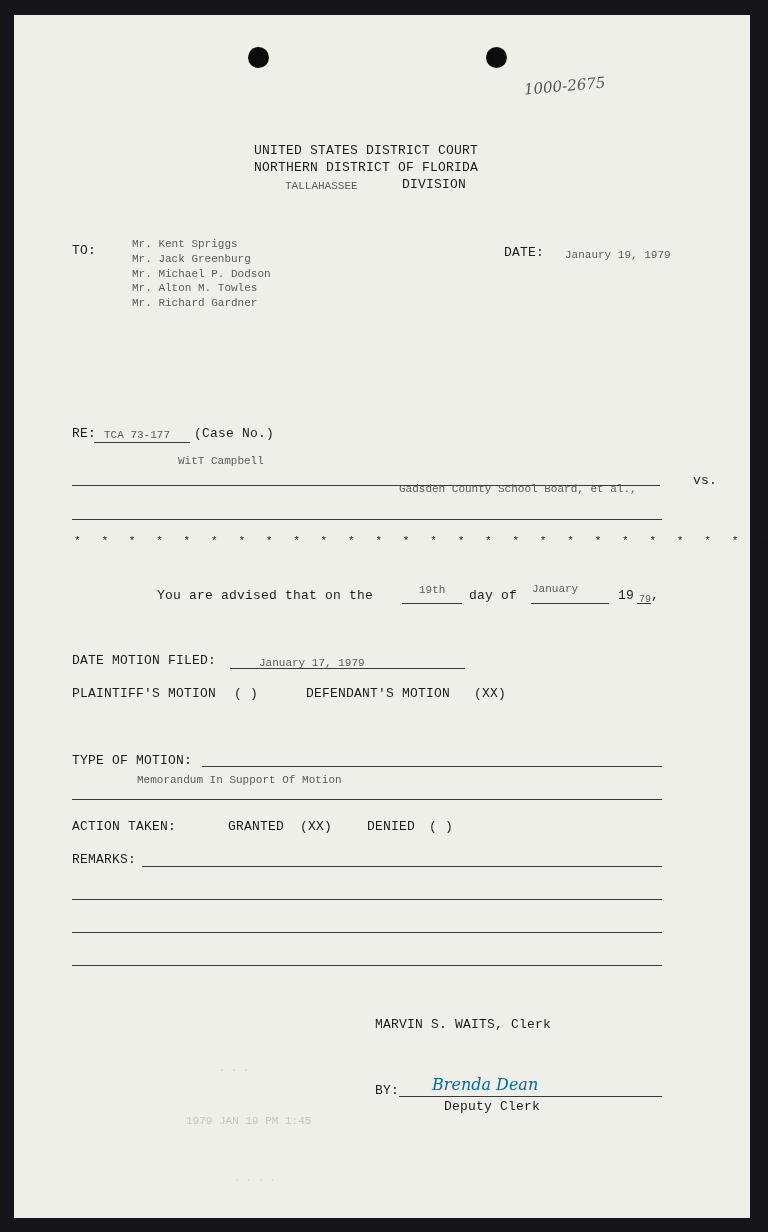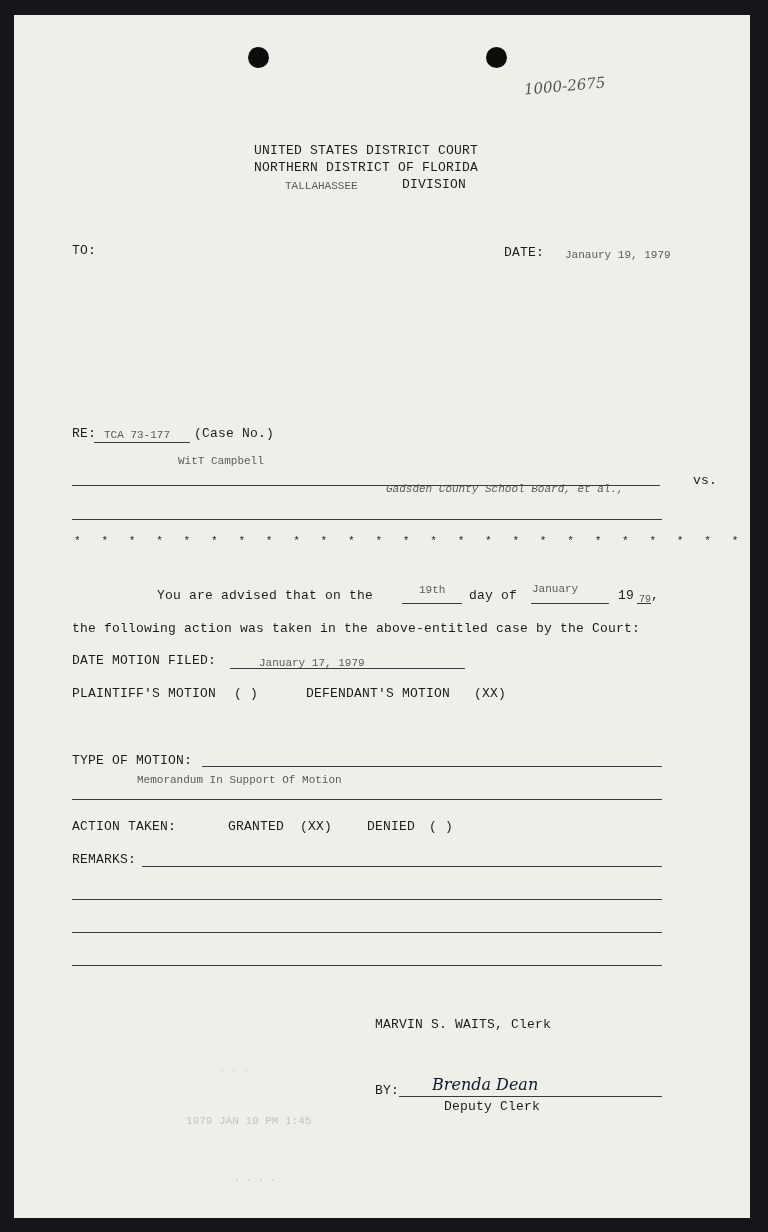--- a/index.html
+++ b/index.html
@@ -33,50 +33,56 @@
   <div class="hole" style="left:472px; top:32px;"></div>
 
   <div class="abs hand" style="left:510px; top:62px; font-size:15px; transform:rotate(-5deg);">1000-2675</div>
 
   <div class="abs typed" style="left:240px; top:128px;">UNITED STATES DISTRICT COURT</div>
   <div class="abs typed" style="left:240px; top:145px;">NORTHERN DISTRICT OF FLORIDA</div>
   <div class="abs fill" style="left:271px; top:165px;">TALLAHASSEE</div>
   <div class="abs typed" style="left:388px; top:162px;">DIVISION</div>
 
   <div class="abs typed" style="left:58px; top:228px;">TO:</div>
+  <div class="abs fill" style="left:118px; top:222px; line-height:14.8px;">
+    <div>Mr. Kent Spriggs</div>
+    <div>Mr. Jack Greenburg</div>
+    <div>Mr. Michael P. Dodson</div>
+    <div>Mr. Alton M. Towles</div>
+    <div>Mr. Richard Gardner</div>
+  </div>
 
   <div class="abs typed" style="left:490px; top:230px;">DATE:</div>
   <div class="abs fill" style="left:551px; top:234px;">Janaury 19, 1979</div>
 
   <div class="abs typed" style="left:58px; top:411px;">RE:</div>
   <div class="abs fill" style="left:90px; top:414px;">TCA 73-177</div>
   <div class="line" style="left:80px; top:427px; width:96px;"></div>
   <div class="abs typed" style="left:180px; top:411px;">(Case No.)</div>
 
   <div class="abs fill" style="left:164px; top:440px;">WitT Campbell</div>
   <div class="line" style="left:58px; top:470px; width:588px;"></div>
   <div class="abs typed" style="left:679px; top:458px;">vs.</div>
 
-  <div class="abs fill" style="left:372px; top:468px;font-style:italic;">Gadsden County School Board, et al.,</div>
+  <div class="abs fill" style="left:385px; top:468px;">Gadsden County School Board, et al.,</div>
   <div class="line" style="left:58px; top:504px; width:590px;"></div>
 
   <div class="abs stars" style="left:60px; top:520px;">* * * * * * * * * * * * * * * * * * * * * * * * * * * * * * * * * * * * * *</div>
 
   <div class="abs typed" style="left:143px; top:573px;text-align:center;">You are advised that on the</div>
   <div class="abs fill" style="left:405px; top:569px;">19th</div>
   <div class="line" style="left:388px; top:588px; width:60px;"></div>
   <div class="abs typed" style="left:455px; top:573px;">day of</div>
   <div class="abs fill" style="left:518px; top:568px;">January</div>
   <div class="line" style="left:517px; top:588px; width:78px;"></div>
   <div class="abs typed" style="left:604px; top:573px;">19</div>
   <div class="abs fill" style="left:625px; top:567px; font-size:10px;margin-top:12px;">79</div>
   <div class="line" style="left:623px; top:588px; width:14px;"></div>
   <div class="abs typed" style="left:637px; top:573px;">,</div>
 
-  <div class="abs typed" style="left:58px; top:606px;">the following action was taken in the above-entitled case by the Court:</div>
 
   <div class="abs typed" style="left:58px; top:638px;">DATE MOTION FILED:</div>
   <div class="abs fill" style="left:245px; top:642px;">January 17, 1979</div>
   <div class="line" style="left:216px; top:653px; width:235px;"></div>
 
   <div class="abs typed" style="left:58px; top:671px;">PLAINTIFF'S MOTION</div>
   <div class="abs typed" style="left:220px; top:671px;">( )</div>
   <div class="abs typed" style="left:292px; top:671px;">DEFENDANT'S MOTION</div>
   <div class="abs typed" style="left:460px; top:671px;">(XX)</div>
 
@@ -92,21 +98,21 @@
   <div class="abs typed" style="left:415px; top:804px;">( )</div>
 
   <div class="abs typed" style="left:58px; top:837px;">REMARKS:</div>
   <div class="line" style="left:128px; top:851px; width:520px;"></div>
   <div class="line" style="left:58px; top:884px; width:590px;"></div>
   <div class="line" style="left:58px; top:917px; width:590px;"></div>
   <div class="line" style="left:58px; top:950px; width:590px;"></div>
 
   <div class="abs typed" style="left:361px; top:1002px;">MARVIN S. WAITS, Clerk</div>
   <div class="abs typed" style="left:361px; top:1068px;">BY:</div>
-  <div class="abs hand" style="left:418px; top:1060px; font-size:16px; color:#0f172a;">Brenda Dean</div>
+  <div class="abs hand" style="left:418px; top:1060px; font-size:16px; color:#0369a1;">Brenda Dean</div>
   <div class="line" style="left:385px; top:1081px; width:263px;"></div>
   <div class="abs typed" style="left:430px; top:1084px;">Deputy  Clerk</div>
 
   <div class="abs stamp" style="left:172px; top:1100px;">1979 JAN 19 PM 1:45</div>
   <div class="abs stamp" style="left:205px; top:1050px; font-size:10px;">· · ·</div>
   <div class="abs stamp" style="left:220px; top:1160px; font-size:10px;">· · · ·</div>
 
 </div>
 
 </body></html>

